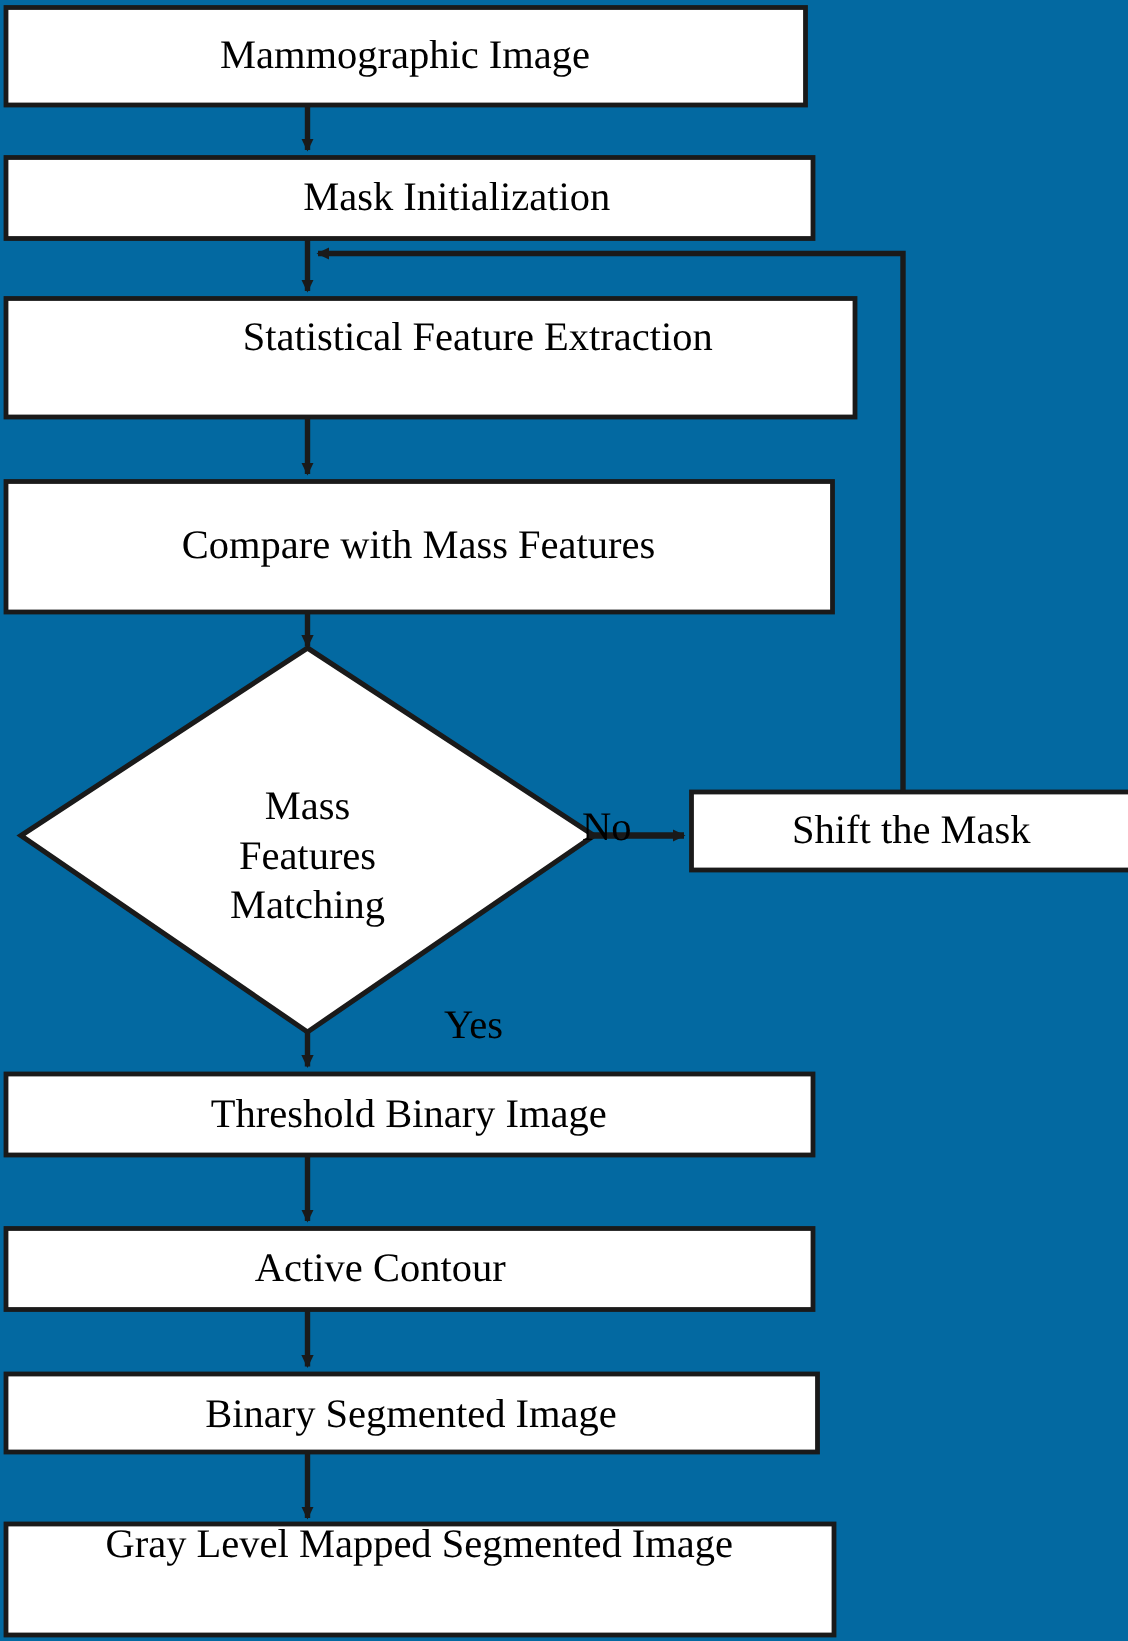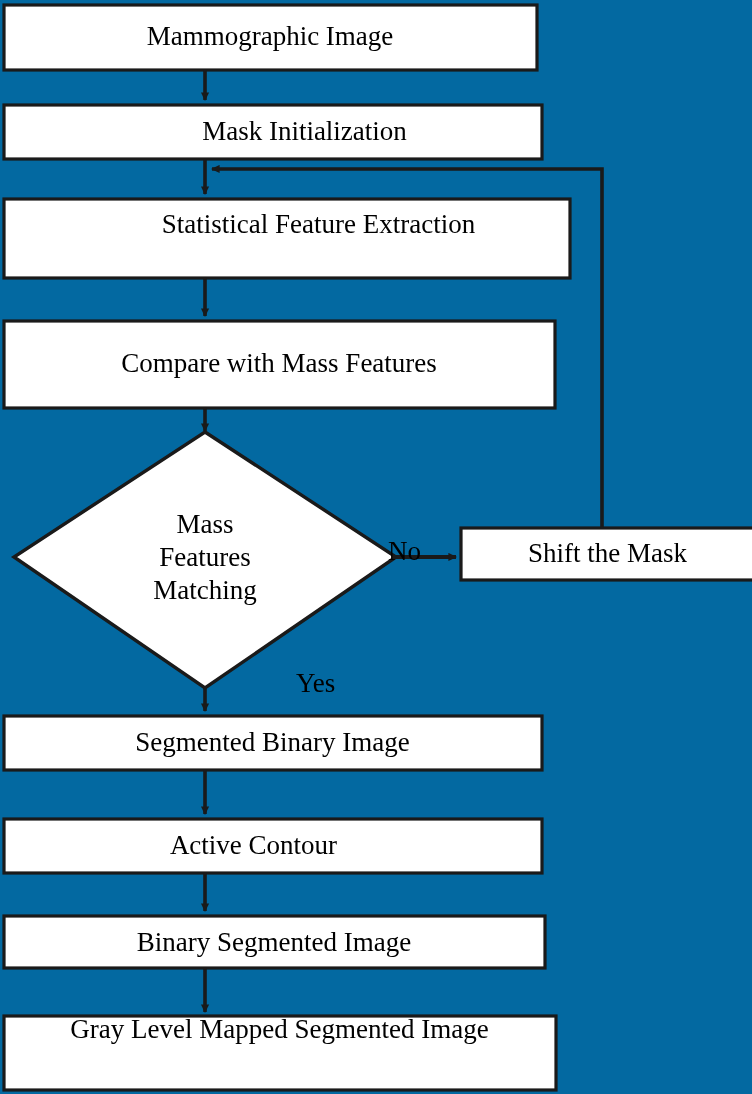--- a/index.html
+++ b/index.html
@@ -43,21 +43,21 @@
     font-family: "Liberation Serif", "DejaVu Serif", serif;
     font-size: 27px;
     line-height: 1;
     white-space: nowrap;
   }
   .diamond-label {
     position: absolute;
     display: flex;
     flex-direction: column;
     align-items: center;
-    justify-content: center;
+    justify-content: flex-end;
     color: #000000;
     font-family: "Liberation Serif", "DejaVu Serif", serif;
     font-size: 27px;
     line-height: 1.22;
     white-space: nowrap;
     text-align: center;
   }
 </style>
 </head>
 <body>
@@ -115,21 +115,21 @@
   <div class="node-label" style="left:3px; top:320px; width:552px; height:88px; align-items:flex-start; padding-top:29px; box-sizing:border-box;">Compare with Mass Features</div>
 
   <div class="diamond-label" style="left:110px; top:495px; width:190px; height:125px;">
     <span>Mass</span>
     <span>Features</span>
     <span>Matching</span>
   </div>
 
   <div class="node-label" style="left:460px; top:527px; width:295px; height:53px;">Shift the Mask</div>
 
-  <div class="node-label" style="left:3px; top:715px; width:539px; height:55px;">Segmented Binary Image</div>
+  <div class="node-label" style="left:3px; top:715px; width:539px; height:55px;">Threshold Binary Image</div>
 
   <div class="node-label" style="left:3px; top:818px; width:501px; height:55px;border-radius:15px;">Active Contour</div>
 
   <div class="node-label" style="left:3px; top:915px; width:542px; height:56px;">Binary Segmented Image</div>
 
   <div class="node-label" style="left:3px; top:1015px; width:553px; height:75px; align-items:flex-start; box-sizing:border-box;">Gray Level Mapped Segmented Image</div>
 
   <div class="edge-label" style="left:388px; top:492px;margin-top:46px;">No</div>
 
   <div class="edge-label" style="left:296px; top:670px;">Yes</div>

